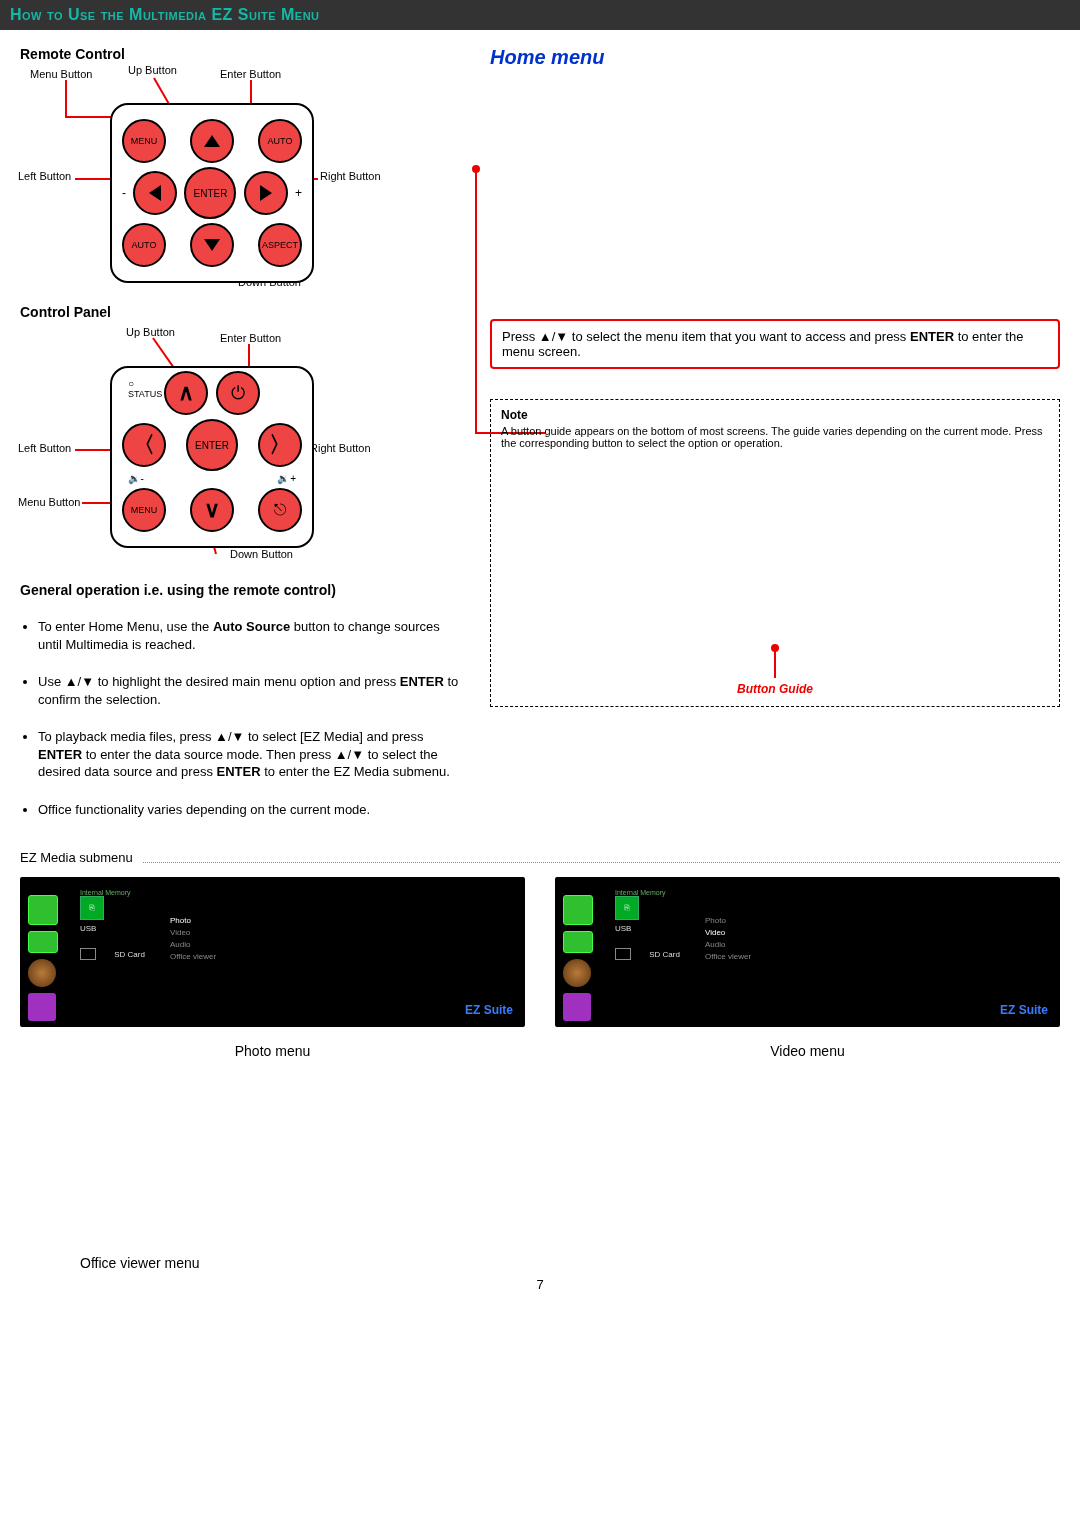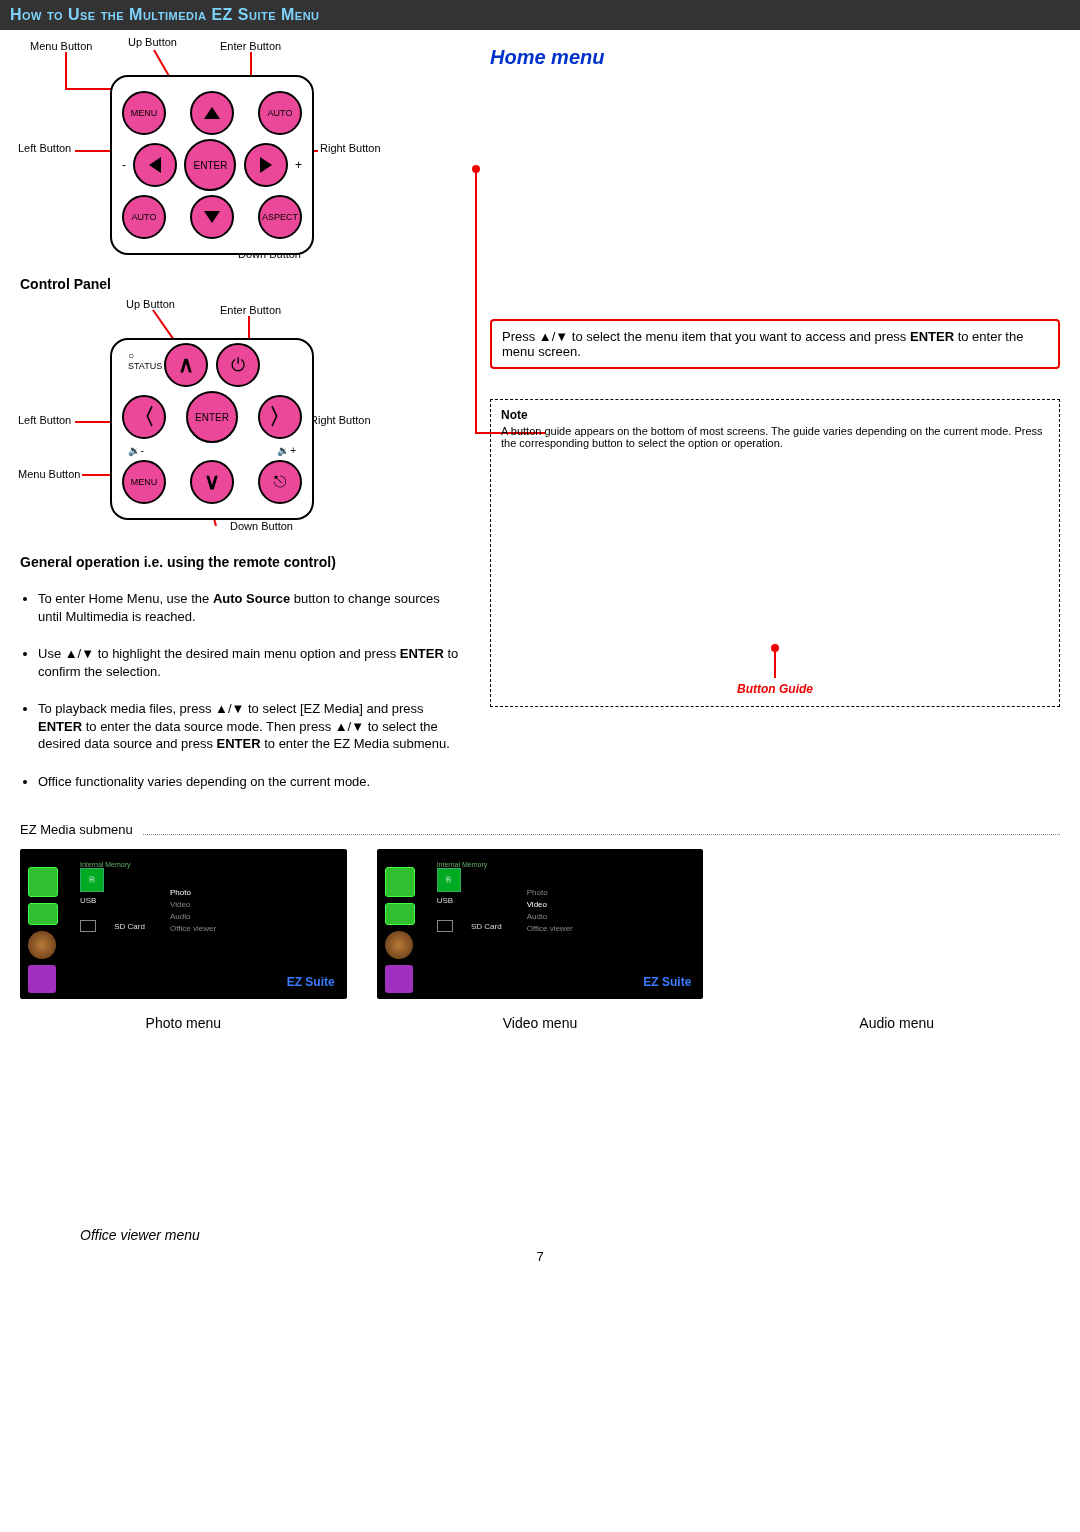--- a/index.html
+++ b/index.html
@@ -6,21 +6,21 @@
     font-family: Arial, Helvetica, sans-serif;
     margin: 0;
     padding: 0;
     background: #fff;
     color: #000;
     font-size: 13px;
     width: 1080px;
   }
   .header-bar {
     background: #333;
-    color: #7dd3fc;
+    color: #14b8a6;
     padding: 6px 10px;
     font-size: 16px;
     font-variant: small-caps;
     letter-spacing: 0.5px;
     font-weight: bold;
   }
   .content {
     padding: 10px 20px;
     position: relative;
   }
@@ -60,21 +60,21 @@
   .btn-circ {
     border: 2px solid #000;
     border-radius: 50%;
     width: 40px;
     height: 40px;
     display: flex;
     align-items: center;
     justify-content: center;
     font-size: 9px;
     position: relative;
-    background: #ec4899;
+    background: #ef4444;
   }
   .big { width: 48px; height: 48px; font-size: 10px; }
   .tri-up, .tri-down, .tri-left, .tri-right {
     width: 0; height: 0;
   }
   .tri-up { border-left: 8px solid transparent; border-right: 8px solid transparent; border-bottom: 12px solid #000; }
   .tri-down { border-left: 8px solid transparent; border-right: 8px solid transparent; border-top: 12px solid #000; }
   .tri-left { border-top: 8px solid transparent; border-bottom: 8px solid transparent; border-right: 12px solid #000; }
   .tri-right { border-top: 8px solid transparent; border-bottom: 8px solid transparent; border-left: 12px solid #000; }
   .chevron { font-size: 22px; font-weight: bold; }
@@ -275,20 +275,21 @@
 </style>
 </head>
 <body>
 
 <div class="header-bar">How to Use the Multimedia EZ Suite Menu</div>
 
 <div class="content">
   <div class="two-col">
 
     <div class="left-col">
+      <div class="section-title">Remote Control</div>
 
       <div style="position:relative; height:230px;">
 
         <span class="label-abs" style="top:0; left:10px;">Menu Button</span>
         <span class="label-abs" style="top:-4px; left:108px;">Up Button</span>
         <span class="label-abs" style="top:0; left:200px;">Enter Button</span>
 
         <div class="red-line" style="top:12px; left:45px; width:2px; height:38px;"></div>
         <div class="red-line" style="top:48px; left:45px; width:75px; height:2px;"></div>
         <div class="red-dot" style="top:46px; left:118px;"></div>
@@ -481,27 +482,23 @@
           <div>Photo</div>
           <div class="sel">Video</div>
           <div>Audio</div>
           <div>Office viewer</div>
         </div>
         <div class="thumb-brand">EZ Suite</div>
       </div>
       <div class="thumb-caption">Video menu</div>
     </div>
 
-    <div class="thumb">
-      <div style="height:150px;"></div>
-      <div class="thumb-caption">Audio menu</div>
-    </div>
   </div>
 
-  <div style="margin-top:180px; display:flex;font-style:italic;">
+  <div style="margin-top:180px; display:flex;">
     <div style="flex:1;">
       <div class="thumb-caption" style="text-align:left; margin-left:60px;">Office viewer menu</div>
     </div>
     <div style="flex:2;"></div>
   </div>
 
   <div class="page-num">7</div>
 </div>
 
 </body></html>

